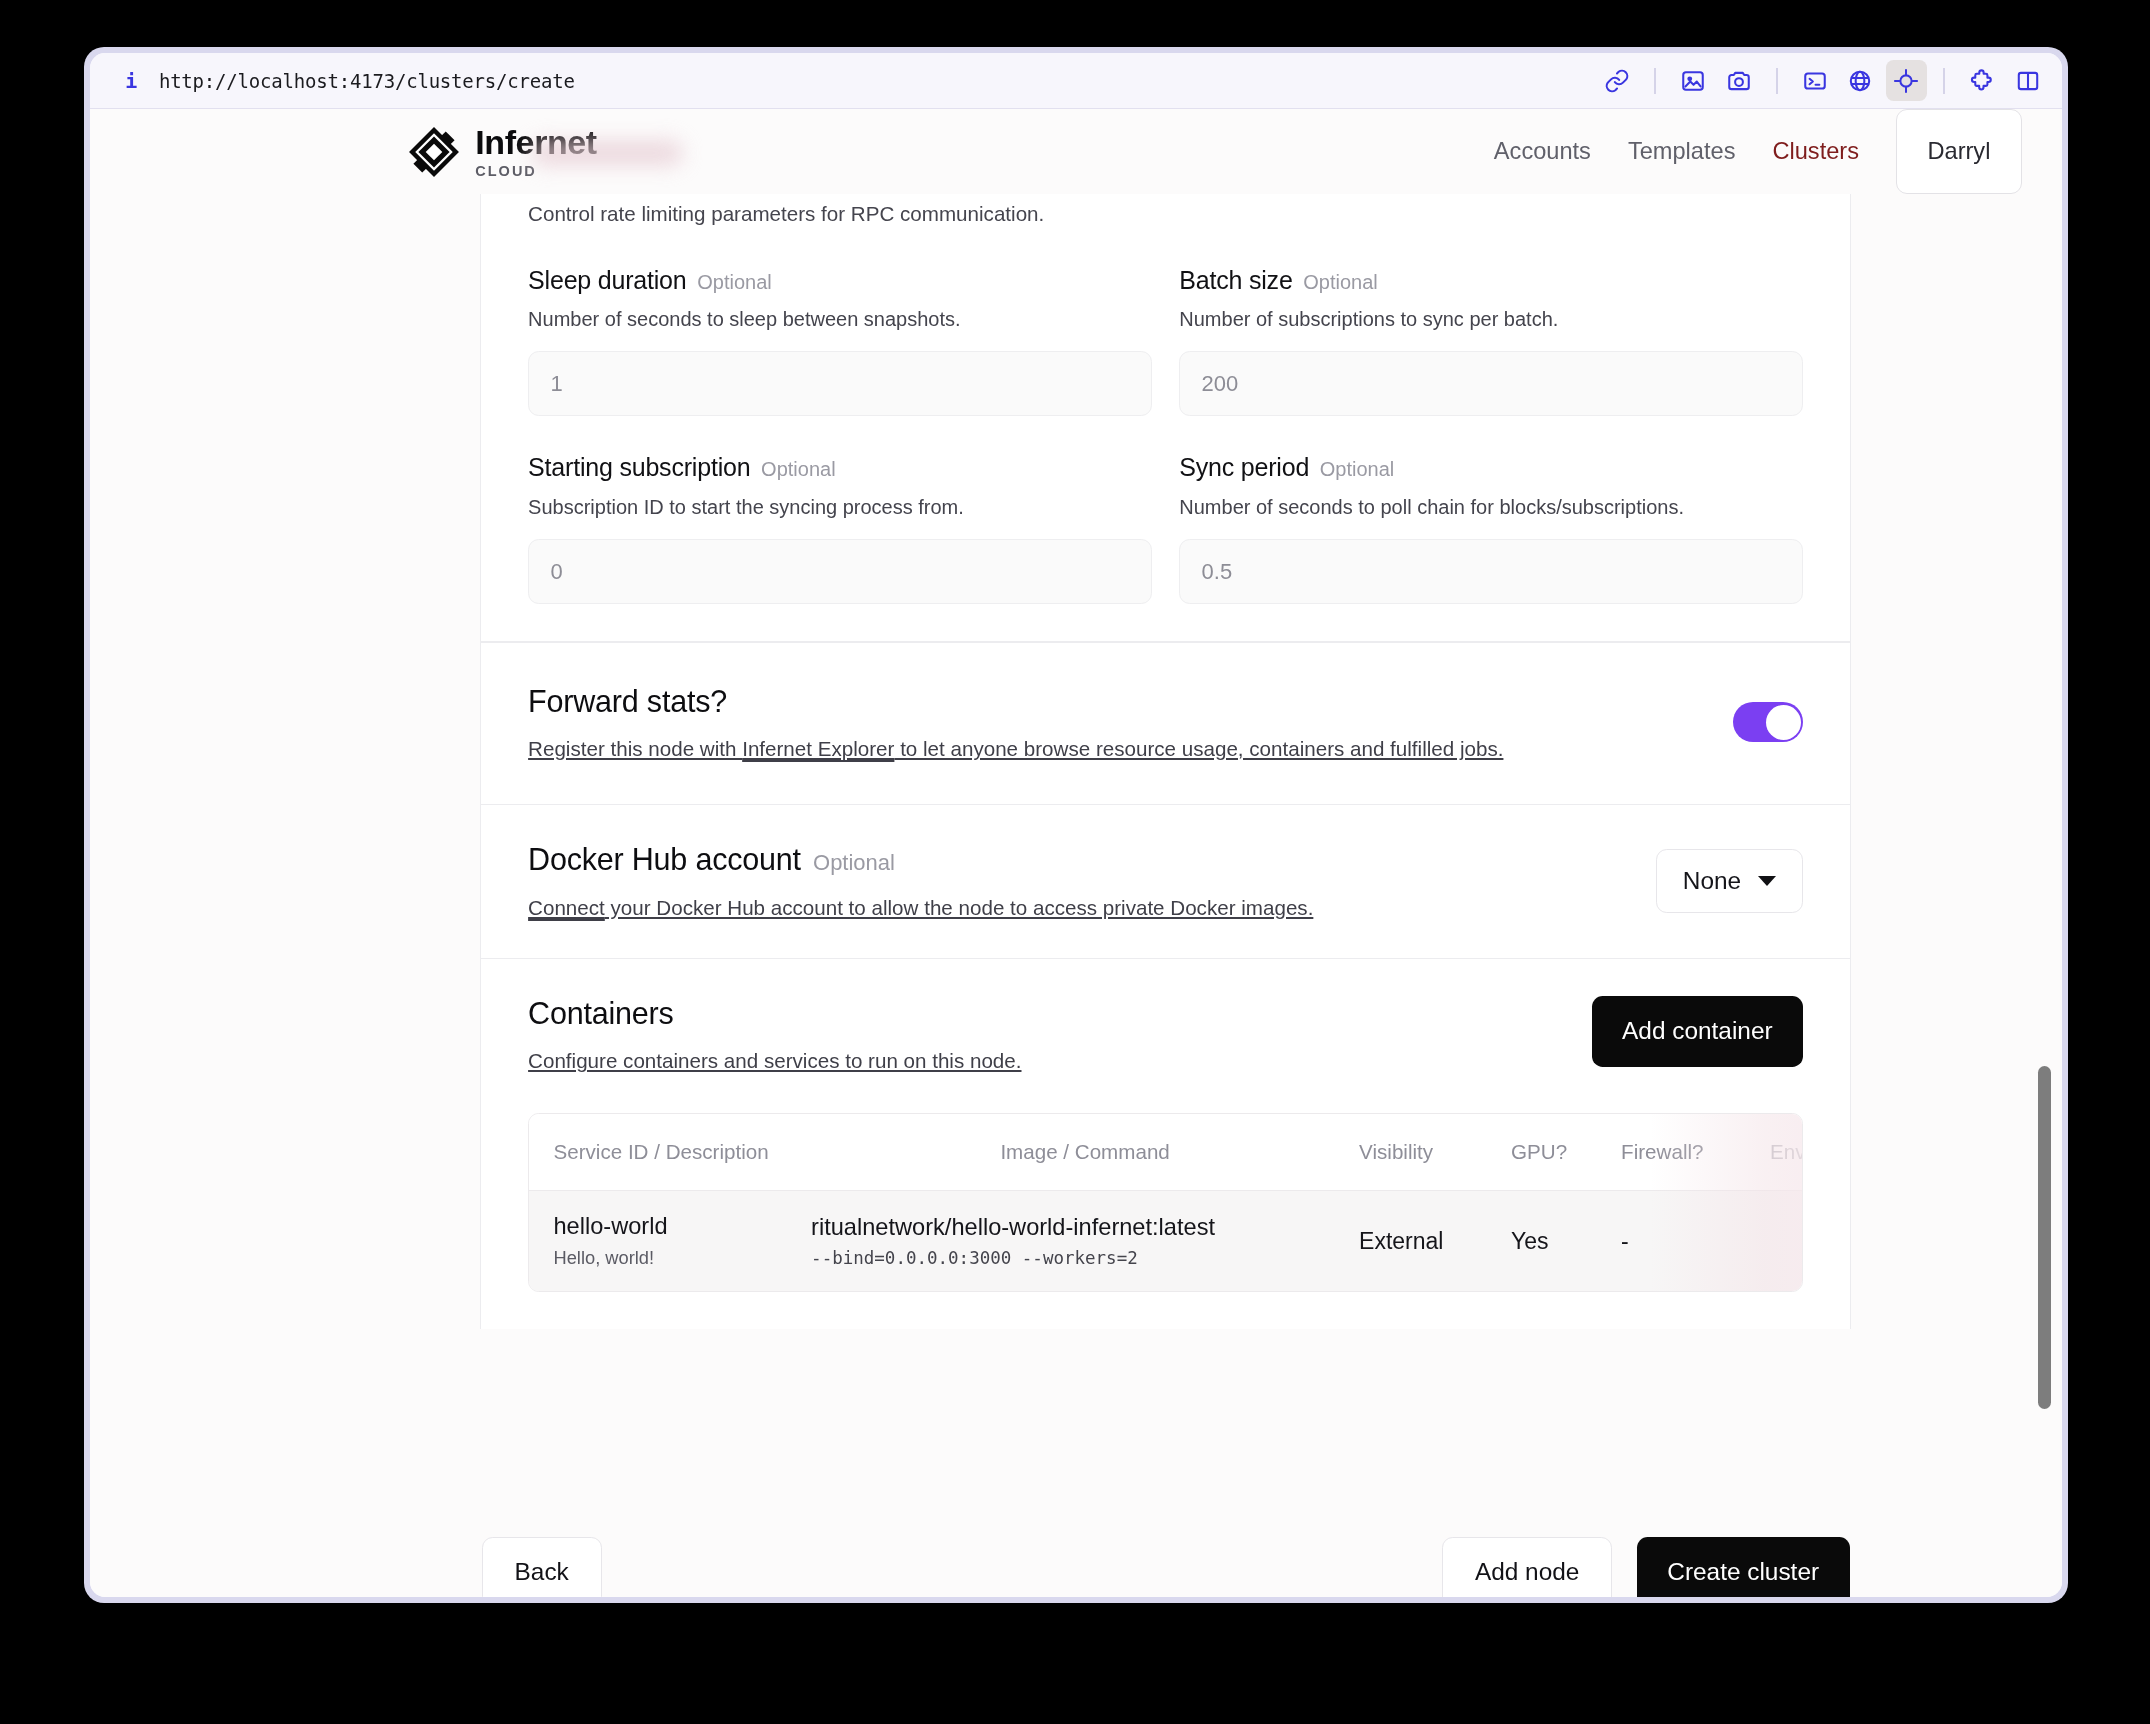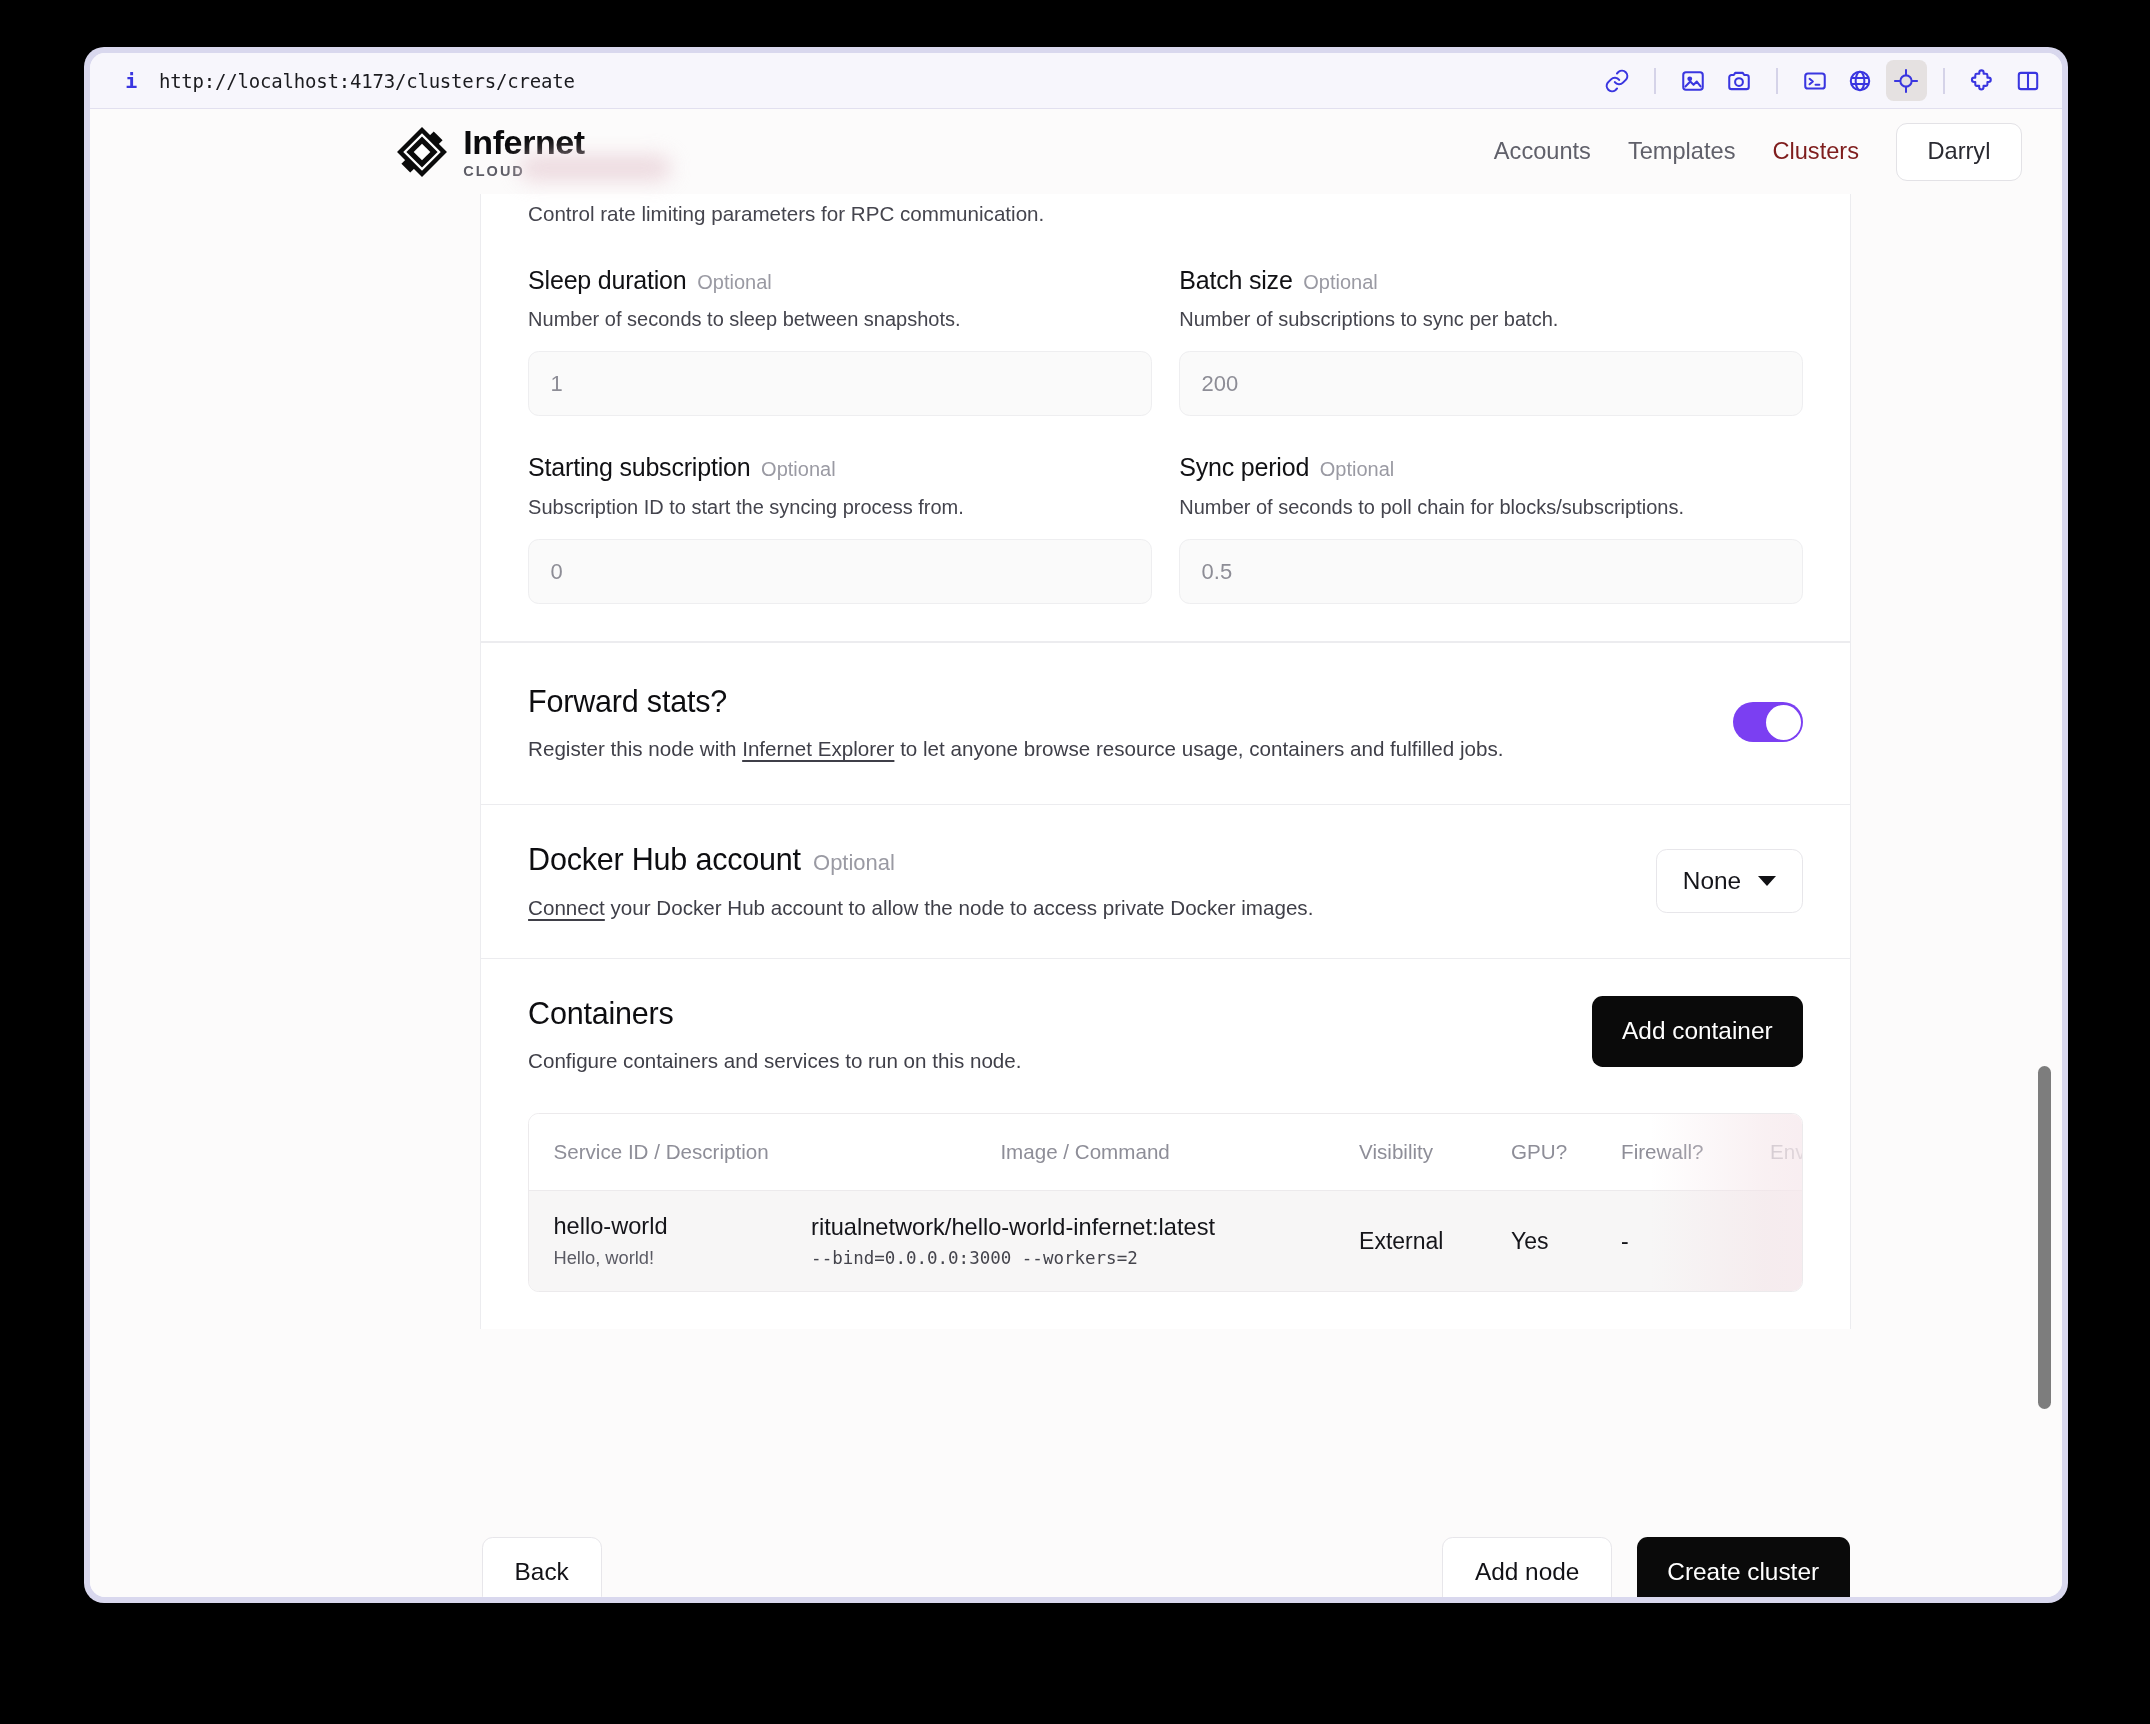--- a/index.html
+++ b/index.html
@@ -72,24 +72,23 @@
   .page {
     flex: 1;
     position: relative;
     background: #fcfbfb;
     overflow: hidden;
   }
 
   
   .app-header {
     position: absolute;
-    left: 0; top: 0; right: 0;
+    left: 12px; top: 0; right: 0;
     height: 85px;
     display: flex;
-    align-items: center;
     padding: 0 40px 0 306px;
     background: #fcfbfb;
     z-index: 5;
   }
   .brand { display: flex; align-items: center; gap: 15.2px; position: relative; }
   .brand-logo { width: 52px; height: 52px; }
   .brand-text { display: flex; flex-direction: column; justify-content: center; }
   .brand-name {
     font-size: 34px;
     font-weight: 600;
@@ -203,20 +202,21 @@
   .sec-title {
     font-size: 30.5px;
     font-weight: 500;
     color: #0d0d10;
     letter-spacing: -0.2px;
     margin-bottom: 18.3px;
   }
   .sec-desc {
     font-size: 20.6px;
     color: #3f3f48;
+    text-decoration: underline;
   }
   .inline-link {
     color: #3f3f48;
     text-decoration: underline;
     text-underline-offset: 3.8px;
   }
   .toggle {
     width: 70px; height: 40px;
     border-radius: 20px;
     background: #7b3ff2;

